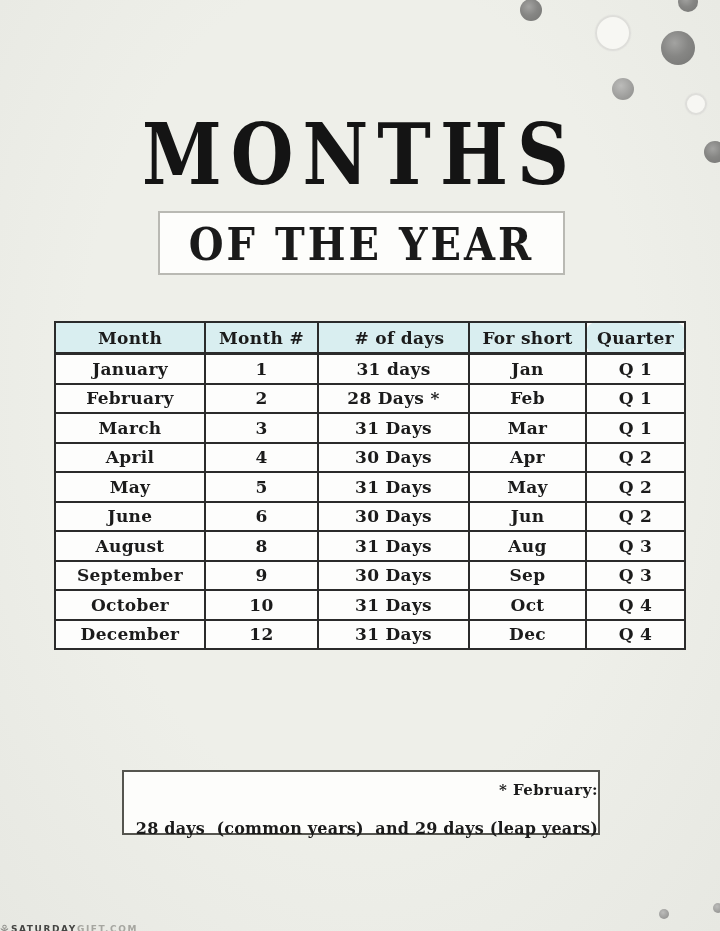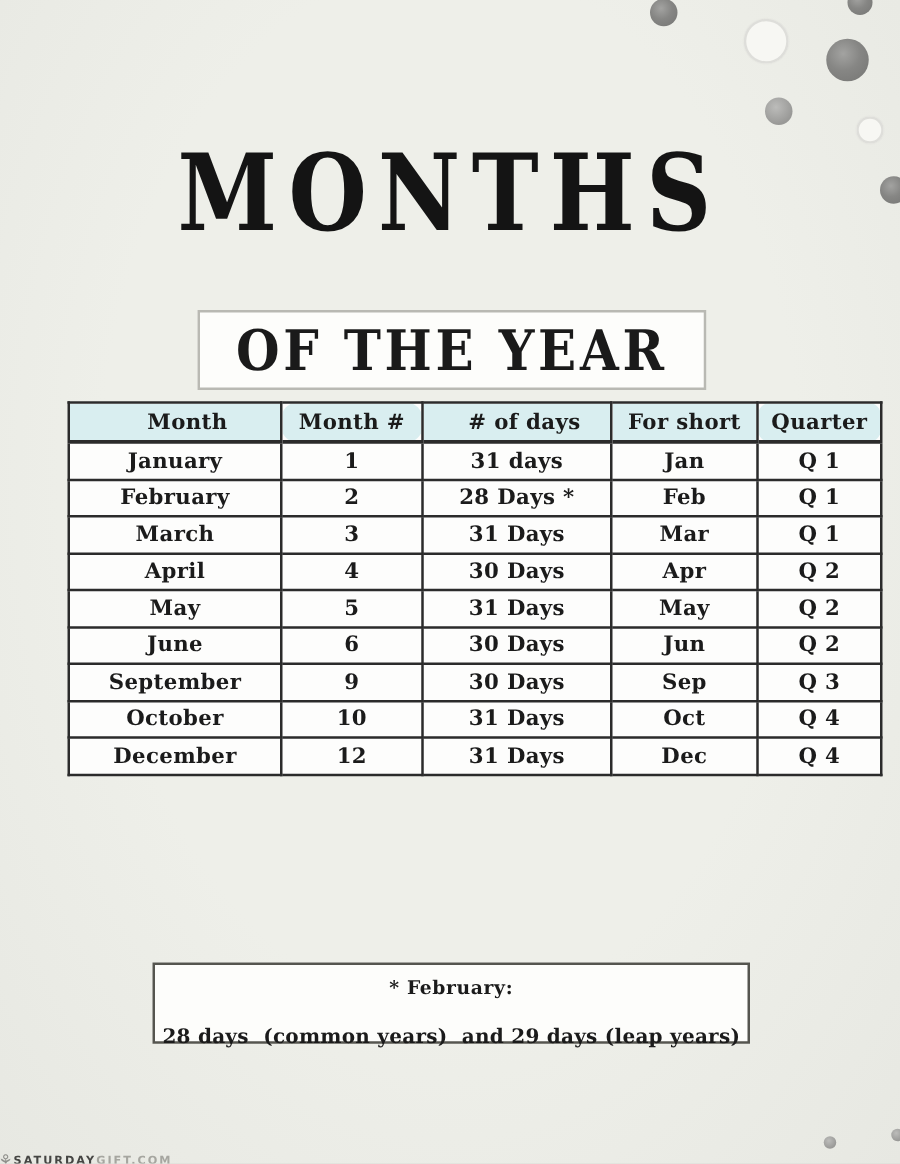--- a/index.html
+++ b/index.html
@@ -27,21 +27,21 @@
     letter-spacing:9px;
     transform:scaleY(1.18);transform-origin:top center;
     white-space:nowrap;
   }
 
   
   .subtitle-box{
     position:absolute;left:158px;top:211px;width:407px;height:64px;
     box-sizing:border-box;
     background:#fdfdfb;border:2px solid #b9b9b3;
-    display:flex;align-items:center;justify-content:center;margin-top:37px;
+    display:flex;align-items:center;justify-content:center;
   }
   .subtitle-box .subtitle-text{
     font-size:40px;font-weight:bold;color:#1a1a1a;
     letter-spacing:3px;transform:scaleY(1.12);
     white-space:nowrap;
   }
 
   
   .months-table{
     position:absolute;left:54px;top:321px;width:608px;
@@ -60,21 +60,21 @@
     height:29px;
     border-bottom-width:3px;
   }
   .months-table td{height:27.5px;}
 
   
   .footnote{
     position:absolute;left:122px;top:770px;width:478px;height:65px;
     box-sizing:border-box;
     background:#fdfdfb;border:2px solid #55554f;
-    text-align:center;padding-top:9px;
+    text-align:right;padding-top:9px;
   }
   .footnote .fn1{font-size:15px;font-weight:bold;letter-spacing:.5px;}
   .footnote .fn2{font-size:16px;font-weight:bold;white-space:pre;margin-top:20px;letter-spacing:.2px;}
 
   
   .footer{
     position:absolute;left:0;top:921px;width:100%;
     font-family:"DejaVu Sans","Liberation Sans",sans-serif;
     font-size:9px;letter-spacing:1.6px;line-height:16px;
     white-space:nowrap;
@@ -102,22 +102,22 @@
 
   <h1 class="title">MONTHS</h1>
 
   <div class="subtitle-box">
     <span class="subtitle-text">OF THE YEAR</span>
   </div>
 
   <table class="months-table">
     <thead>
         <tr>
-          <th style="width: 148px; padding-left: 20px;">Month</th>
-          <th style="width: 111px; border-radius: 13px;">Month #</th>
+          <th style="width: 148px;">Month</th>
+          <th style="width: 111px;">Month #</th>
           <th style="width: 137px; padding-left: 12px;"># of days</th>
           <th style="width: 115px;">For short</th>
           <th style="width: 97px; border-radius: 11px;">Quarter</th>
         </tr>
       </thead>
     <tbody>
         <tr>
           <td>January</td>
           <td>1</td>
           <td>31 days</td>
@@ -153,20 +153,27 @@
           <td>Q 2</td>
         </tr>
         <tr>
           <td>June</td>
           <td>6</td>
           <td>30 Days</td>
           <td>Jun</td>
           <td>Q 2</td>
         </tr>
         <tr>
+          <td>August</td>
+          <td>8</td>
+          <td>31 Days</td>
+          <td>Aug</td>
+          <td>Q 3</td>
+        </tr>
+        <tr>
           <td>September</td>
           <td>9</td>
           <td>30 Days</td>
           <td>Sep</td>
           <td>Q 3</td>
         </tr>
         <tr>
           <td>October</td>
           <td>10</td>
           <td>31 Days</td>

